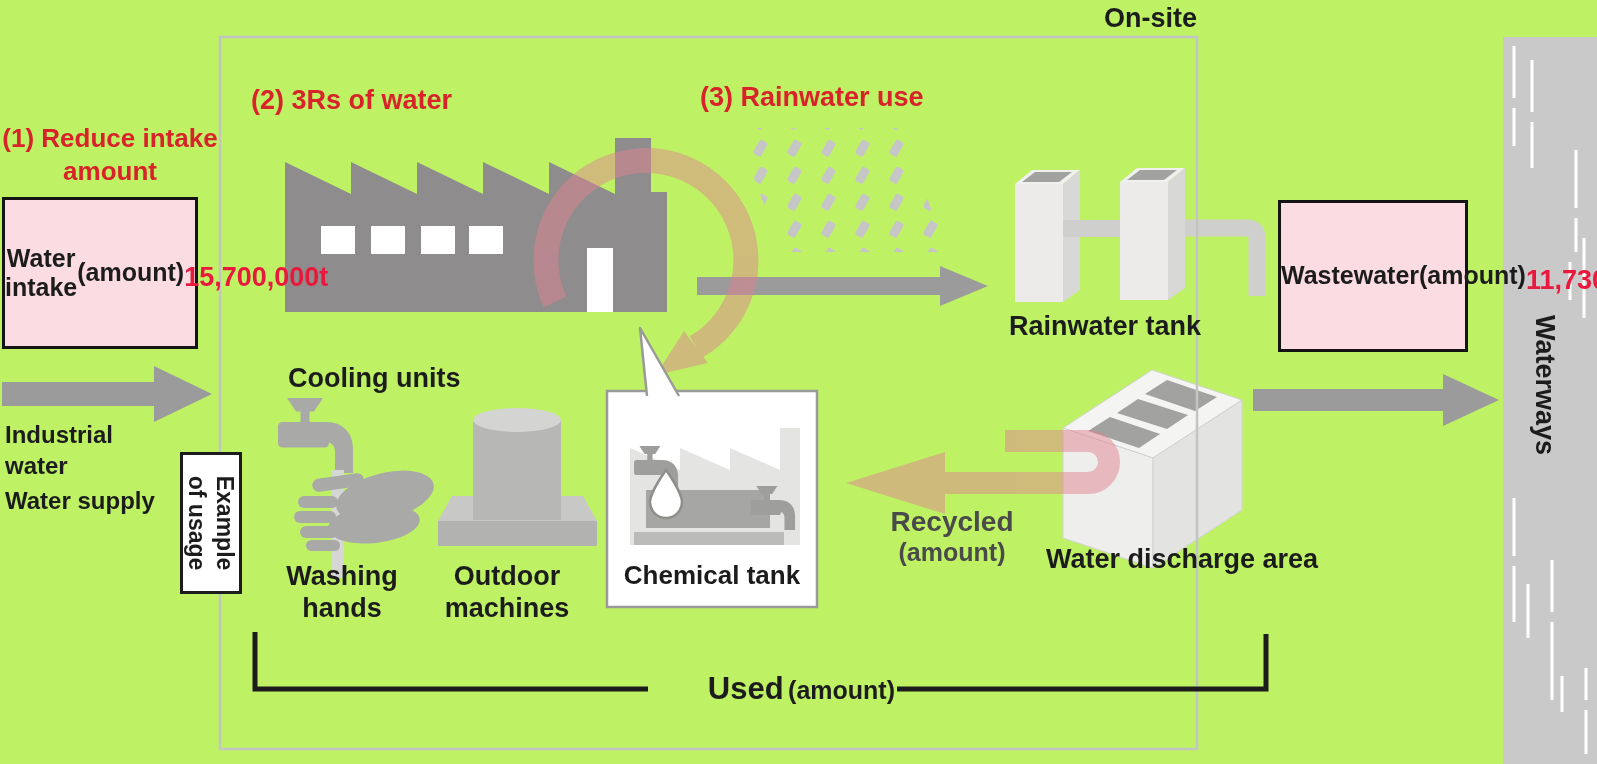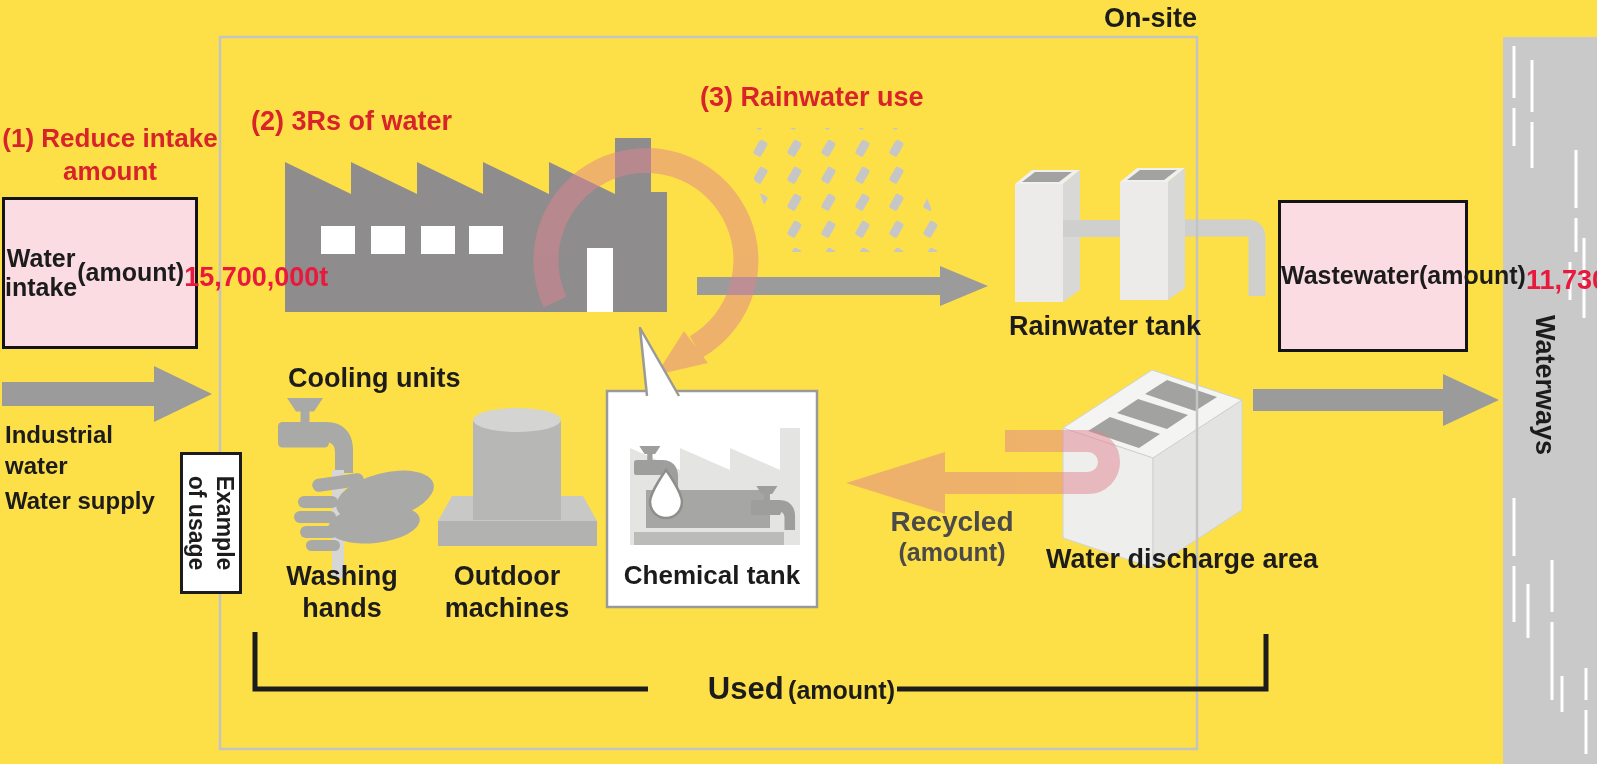--- a/index.html
+++ b/index.html
@@ -1,21 +1,21 @@
 <!DOCTYPE html>
 <html style="--heading_red: #d8232a; --value_red: #e8193c; --pink_fill: #fadce2; --pink_arrow: #df8490; --gray_arrow: #9b9b9b; --icon_gray: #8e8c8c; --band_gray: #c9c9c9; --border_gray: #c4c4c4; --text_dark: #1c1c1c;"><head>
 <meta charset="utf-8">
 <style>
   :root{
     --heading_red:#d8232a; --value_red:#e8193c; --pink_fill:#fadce2;
     --gray_arrow:#9b9b9b; --icon_gray:#8e8c8c; --band_gray:#c9c9c9;
     --border_gray:#c4c4c4; --text_dark:#1c1c1c; --muted_dark:#4a4a4a;
   }
   html,body{margin:0;padding:0;background:#fff;}
-  .stage{position:relative;width:1597px;height:764px;background:#fde047;overflow:hidden;
+  .stage{position:relative;width:1597px;height:764px;background:#bef264;overflow:hidden;
          font-family:"Liberation Sans", sans-serif;color:var(--text_dark);}
   .art{position:absolute;left:0;top:0;z-index:2;}
   .band{position:absolute;left:1503px;top:37px;width:94px;height:727px;background:var(--band_gray);z-index:1;}
   .lbl{position:absolute;z-index:10;font-weight:700;color:var(--text_dark);}
   .red{color:var(--heading_red);}
   .h27{font-size:27px;line-height:1.2;white-space:nowrap;}
   .h26{font-size:26px;line-height:1.25;}
   .center{text-align:center;}
   .right{text-align:right;}
   .pinkbox{position:absolute;z-index:10;background:var(--pink_fill);border:3px solid #141414;
@@ -172,21 +172,21 @@
         <line x1="1586" y1="710" x2="1586" y2="754"></line>
     </g>
   </svg>
 
   <div class="lbl h27 right" style="left:1000px;top:2px;width:197px;">On-site</div>
 
   <div class="lbl h26 red center" style="left:0;top:122px;width:220px;">
     <div>(1) Reduce intake</div>
     <div>amount</div>
   </div>
-  <div class="lbl h27 red" style="left:251px;top:84px;margin-top:21px;">(2) 3Rs of water</div>
+  <div class="lbl h27 red" style="left:251px;top:84px;">(2) 3Rs of water</div>
   <div class="lbl h27 red" style="left:700px;top:81px;">(3) Rainwater use</div>
 
   <div class="pinkbox" style="left:2px;top:197px;width:190px;height:146px;">
     <div class="t">Water intake</div>
     <div class="t">(amount)</div>
     <div class="v">15,700,000t</div>
   </div>
 
   <div class="pinkbox" style="left:1278px;top:200px;width:184px;height:146px;">
     <div class="t">Wastewater</div>

